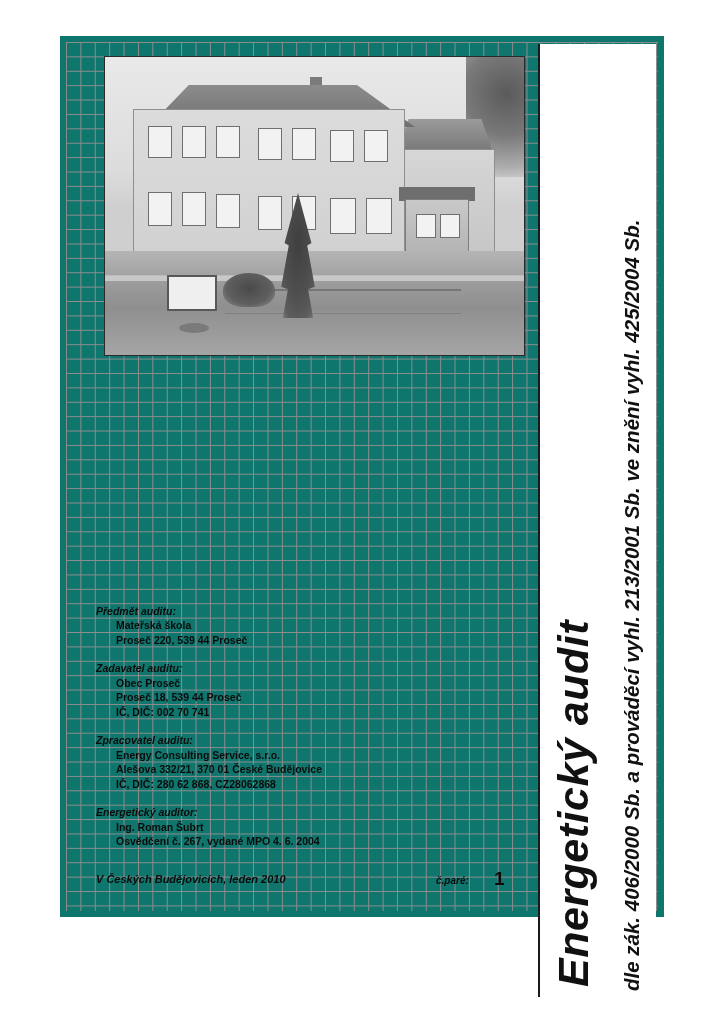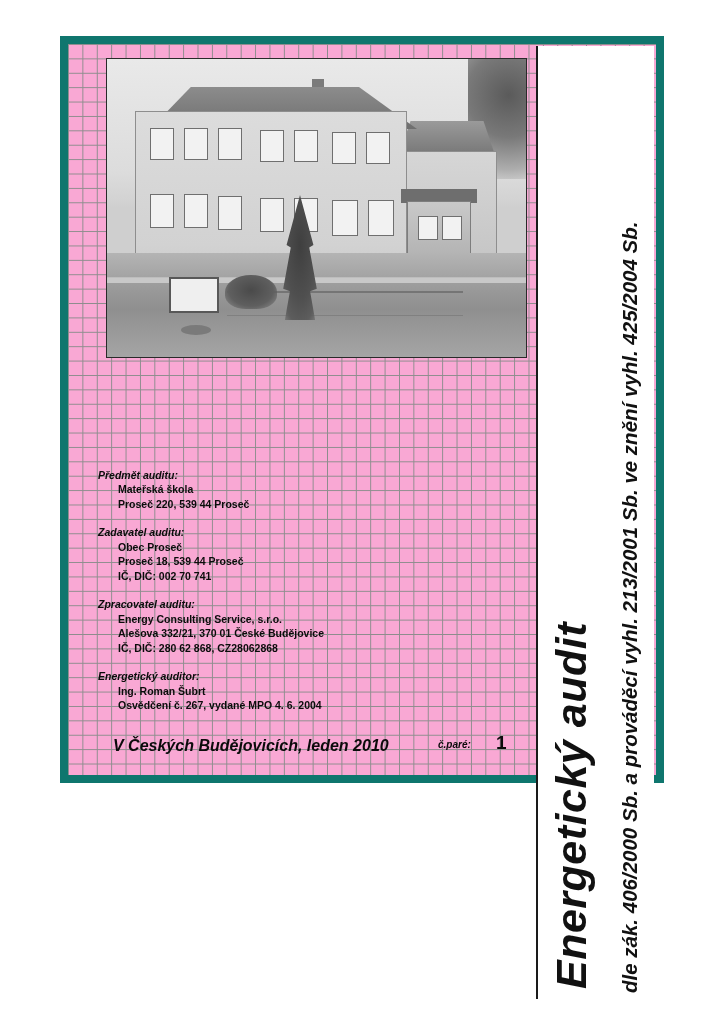--- a/index.html
+++ b/index.html
@@ -22,24 +22,24 @@
     width: 724px;
     height: 1024px;
     background: #ffffff;
   }
 
   .cover-frame {
     position: absolute;
     left: 60px;
     top: 36px;
     width: 604px;
-    height: 747px;
-    border: 8px solid #0f766e;
+    height: 881px;
+    border: 6px solid #0f766e;
     box-sizing: border-box;
-    background: #f9a8d4;
+    background: #0f766e;
   }
 
   
   .grid-bg {
     position: absolute;
     left: 0; top: 0;
     width: 100%;
     height: 100%;
     background-image:
       linear-gradient(to right, #8d8d8d 1px, transparent 1px),
@@ -287,23 +287,23 @@
   
   .footer-row {
     position: absolute;
     left: 30px;
     bottom: 20px;
     width: 456px;
     height: 22px;
   }
   .footer-place {
     position: absolute;
-    left: 15px;
+    left: 0;
     top: 4px;
-    font-size: 16px;
+    font-size: 11px;
     font-style: italic;
     font-weight: bold;
     color: #0b0b0b;
     white-space: nowrap;
     text-align: right;
   }
   .footer-pare-label {
     position: absolute;
     left: 340px;
     top: 6px;

